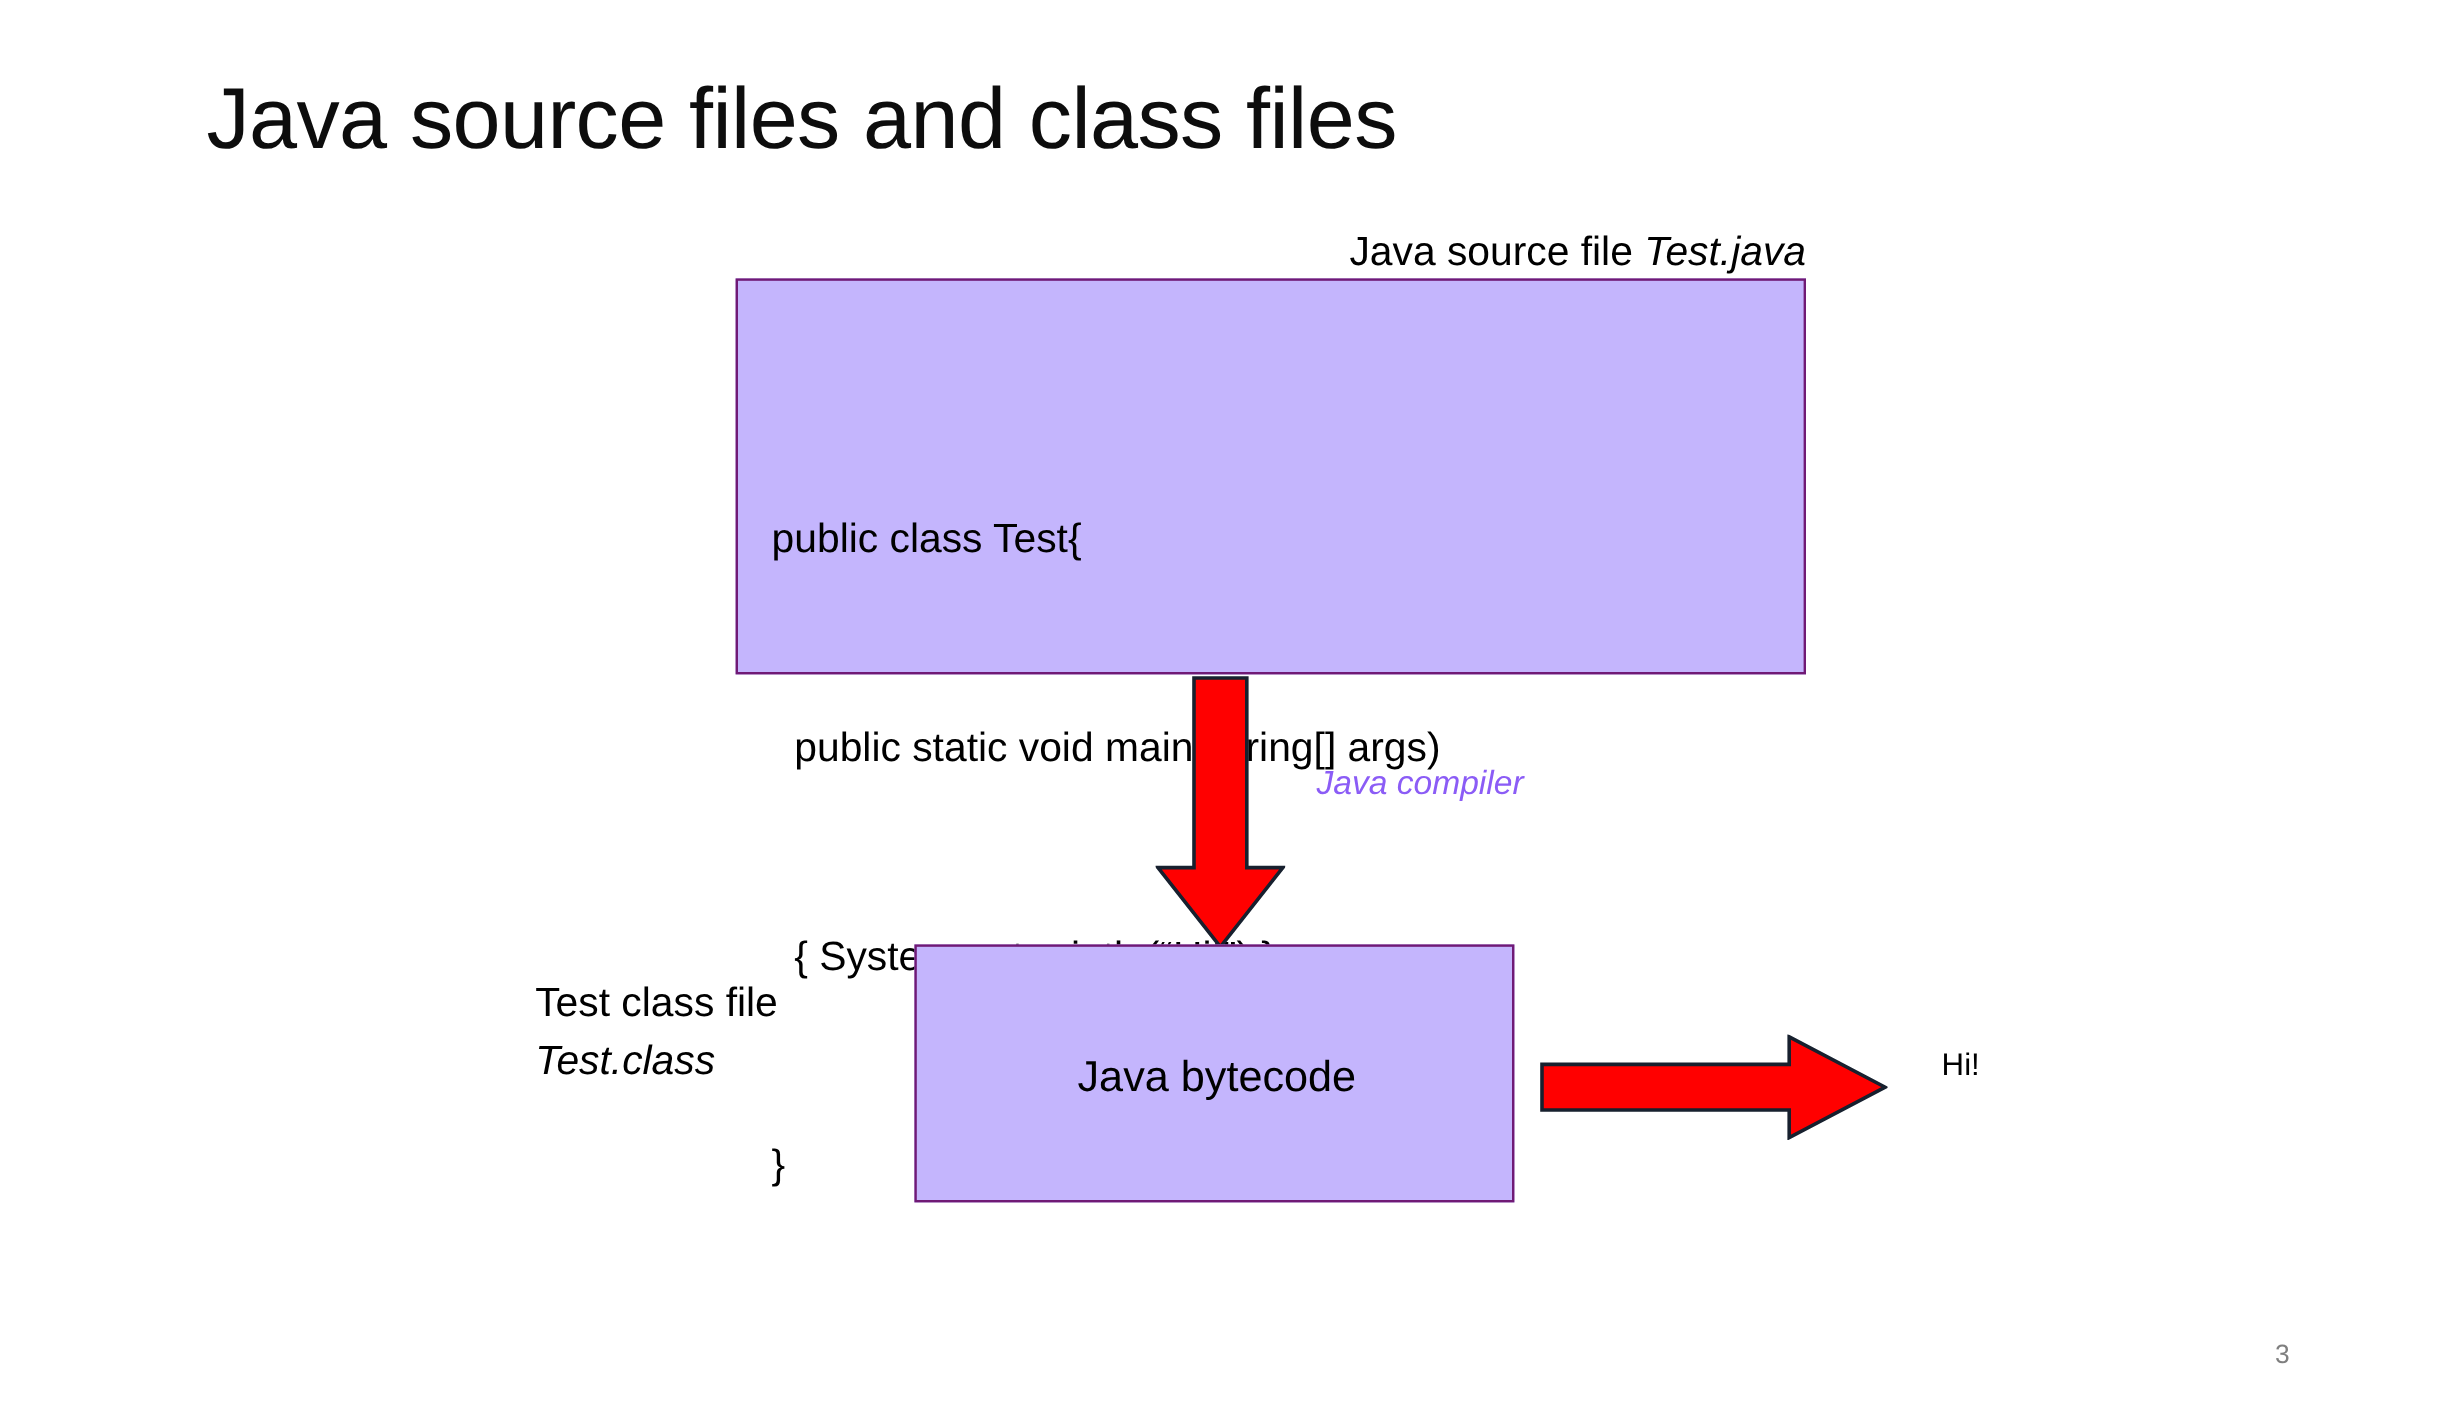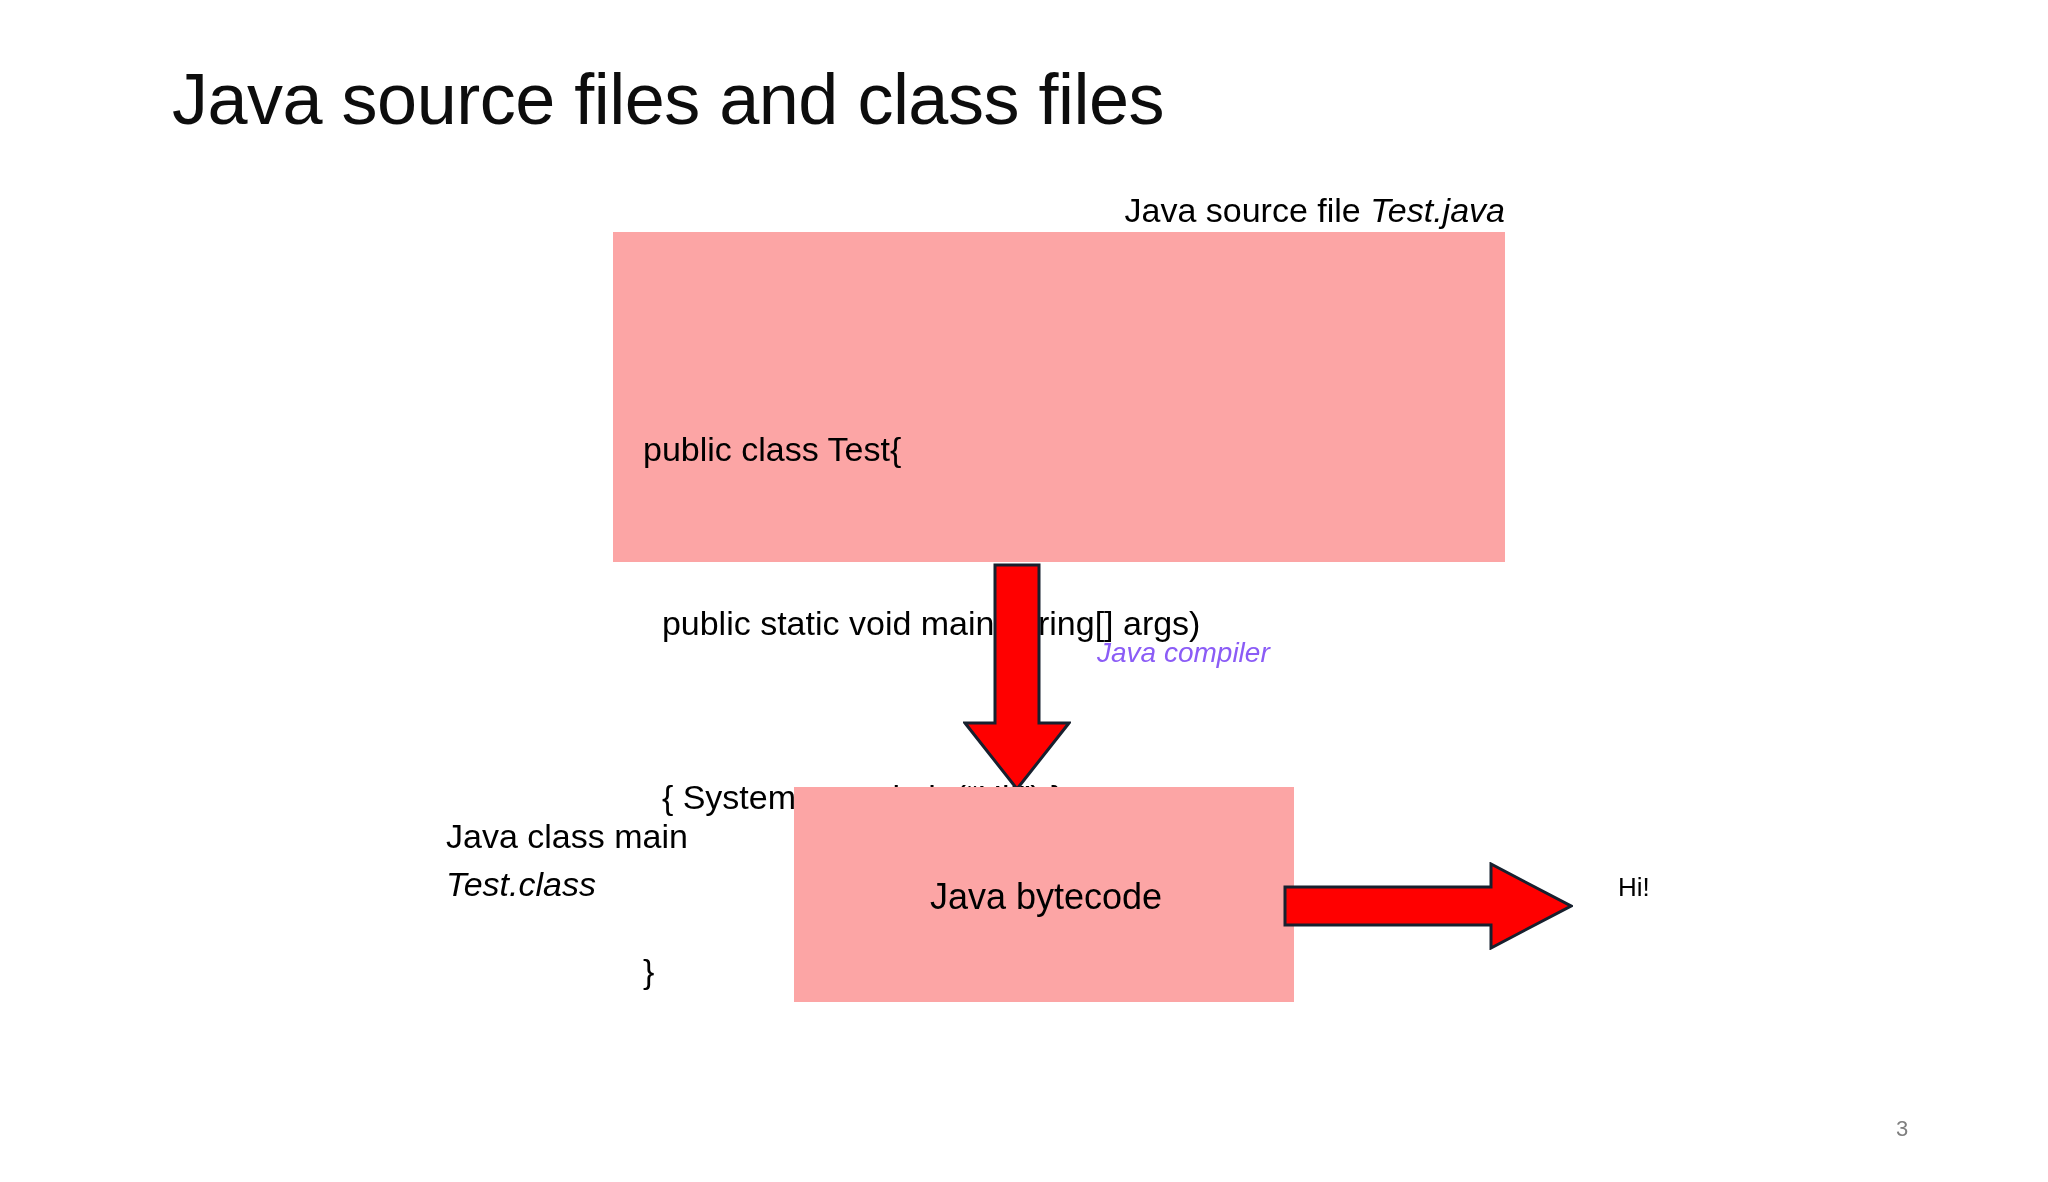--- a/index.html
+++ b/index.html
@@ -48,32 +48,32 @@
     font-size: 34px;
     line-height: 1.1;
     color: #000000;
     white-space: nowrap;
   }
   .source-caption .fname { font-style: italic; }
 
   
   .blue-box {
     position: absolute;
-    background: #fca5a5;
-    border: 2px solid #fca5a5;
+    background: #c4b5fd;
+    border: 2px solid #701a75;
     box-sizing: border-box;
   }
   #source-box {
     left: 613px;
     top: 232px;
     width: 892px;
     height: 330px;
   }
   #bytecode-box {
-    left: 794px;
+    left: 762px;
     top: 787px;
     width: 500px;
     height: 215px;
   }
 
   
   .code-block {
     position: absolute;
     left: 28px;
     top: 70px;
@@ -191,21 +191,21 @@
 
   <div class="arrow-down">
     <svg viewBox="0 0 108 228" width="108" height="228">
       <polygon points="32,2 76,2 76,160 106,160 54,226 2,160 32,160" fill="#FF0000" stroke="#17202E" stroke-width="3" stroke-linejoin="miter"></polygon>
     </svg>
   </div>
 
   <div class="compiler-label">Java compiler</div>
 
   <div class="classfile-caption">
-    <div>Java class main</div>
+    <div>Test class file</div>
     <div class="fname">Test.class</div>
   </div>
 
   <div class="blue-box" id="bytecode-box">
     <div class="bytecode-label">Java bytecode</div>
   </div>
 
   <div class="arrow-right">
     <svg viewBox="0 0 290 88" width="290" height="88">
       <polygon points="2,25 208,25 208,2 288,44 208,86 208,63 2,63" fill="#FF0000" stroke="#17202E" stroke-width="3" stroke-linejoin="miter"></polygon>

